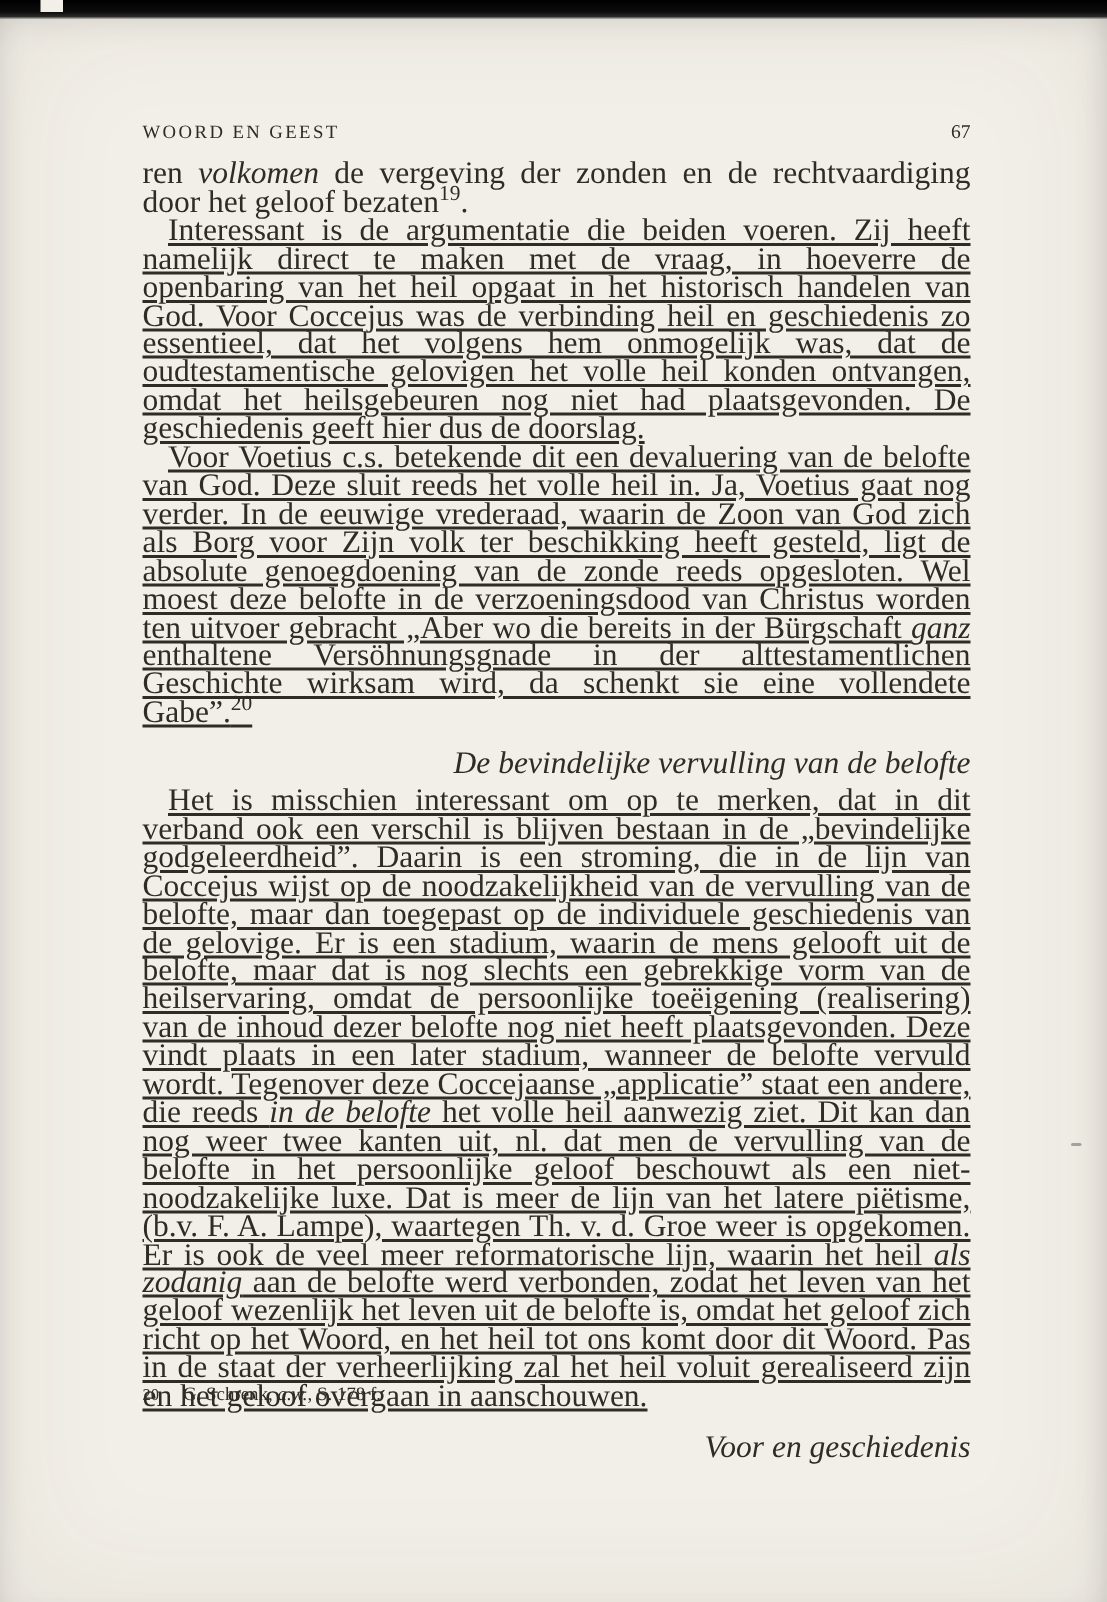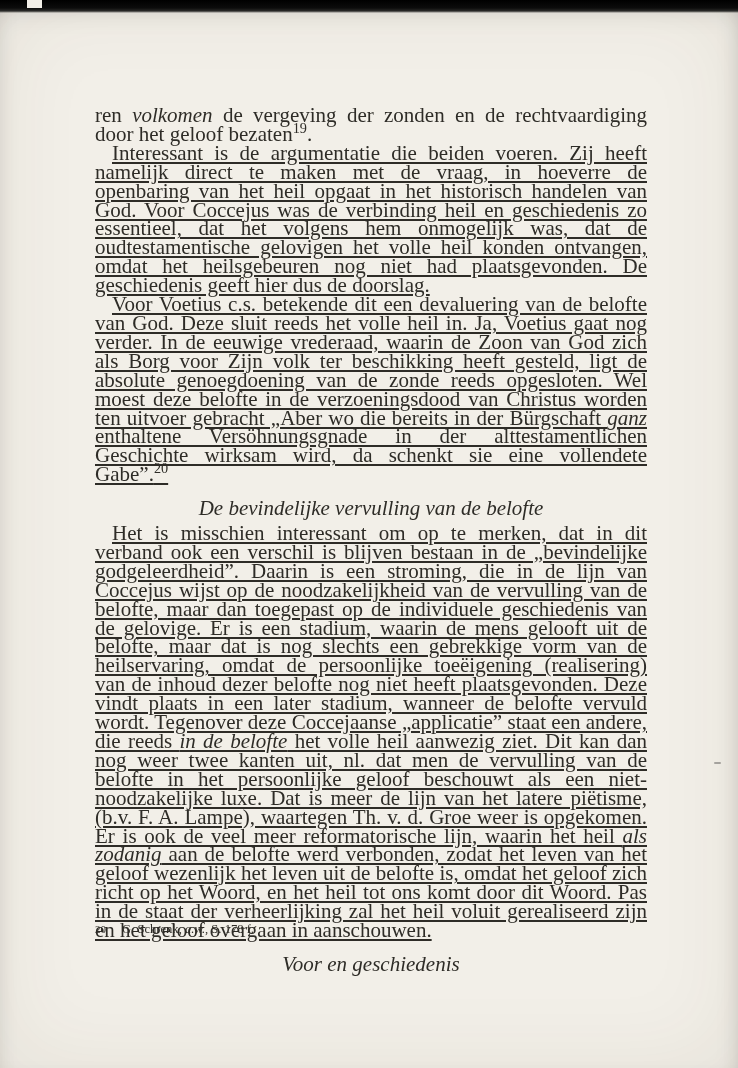--- a/index.html
+++ b/index.html
@@ -51,38 +51,42 @@
     position:absolute;top:106px;left:95px;width:552px;
     font-size:21px;line-height:18.9px;
     text-align:justify;
     text-rendering:optimizeLegibility;
   }
   .text-block p{margin:0;}
   .text-block p.indent{text-indent:17px;text-decoration:underline;}
   .text-block p.heading{
     font-style:italic;
     margin:15px 0 6px;
-    text-align:center;
+    text-align:right;
   }
   sup{font-size:0.68em;line-height:0;vertical-align:super;}
   .footnotes{
     position:absolute;top:921px;left:95px;width:552px;
     font-size:12.6px;line-height:16px;
   }
   .footnote{white-space:nowrap;}
   .fn-num{display:inline-block;width:27px;font-size:11px;}
 </style>
 </head>
 <body>
 
 <div class="scan">
   <div class="top-edge"></div>
   <div class="top-notch"></div>
   <div class="scan-artifact"></div>
 
+  <div class="header">
+    <span class="running-title">WOORD EN GEEST</span>
+    <span class="page-number">67</span>
+  </div>
 
   <div class="text-block">
       <p class="para"><span>ren </span><i>volkomen</i><span> de vergeving der zonden en de rechtvaardiging door het geloof bezaten</span><sup>19</sup><span>.</span></p>
       <p class="para indent"><span>Interessant is de argumentatie die beiden voeren. Zij heeft namelijk direct te maken met de vraag, in hoeverre de openbaring van het heil opgaat in het historisch handelen van God. Voor Coccejus was de verbinding heil en geschiedenis zo essentieel, dat het volgens hem onmogelijk was, dat de oudtestamentische gelovigen het volle heil konden ontvangen, omdat het heilsgebeuren nog niet had plaatsgevonden. De geschiedenis geeft hier dus de doorslag.</span></p>
       <p class="para indent"><span>Voor Voetius c.s. betekende dit een devaluering van de belofte van God. Deze sluit reeds het volle heil in. Ja, Voetius gaat nog verder. In de eeuwige vrederaad, waarin de Zoon van God zich als Borg voor Zijn volk ter beschikking heeft gesteld, ligt de absolute genoegdoening van de zonde reeds opgesloten. Wel moest deze belofte in de verzoeningsdood van Christus worden ten uitvoer gebracht „Aber wo die bereits in der Bürgschaft </span><i>ganz</i><span> enthaltene Versöhnungsgnade in der alttestamentlichen Geschichte wirksam wird, da schenkt sie eine vollendete Gabe”.</span><sup>20</sup></p>
       <p class="heading"><i>De bevindelijke vervulling van de belofte</i></p>
       <p class="para indent"><span>Het is misschien interessant om op te merken, dat in dit verband ook een verschil is blijven bestaan in de „bevindelijke godgeleerdheid”. Daarin is een stroming, die in de lijn van Coccejus wijst op de noodzakelijkheid van de vervulling van de belofte, maar dan toegepast op de individuele geschiedenis van de gelovige. Er is een stadium, waarin de mens gelooft uit de belofte, maar dat is nog slechts een gebrekkige vorm van de heilservaring, omdat de persoonlijke toeëigening (realisering) van de inhoud dezer belofte nog niet heeft plaatsgevonden. Deze vindt plaats in een later stadium, wanneer de belofte vervuld wordt. Tegenover deze Coccejaanse „applicatie” staat een andere, die reeds </span><i>in de belofte</i><span> het volle heil aanwezig ziet. Dit kan dan nog weer twee kanten uit, nl. dat men de vervulling van de belofte in het persoonlijke geloof beschouwt als een niet-noodzakelijke luxe. Dat is meer de lijn van het latere piëtisme, (b.v. F. A. Lampe), waartegen Th. v. d. Groe weer is opgekomen. Er is ook de veel meer reformatorische lijn, waarin het heil </span><i>als zodanig</i><span> aan de belofte werd verbonden, zodat het leven van het geloof wezenlijk het leven uit de belofte is, omdat het geloof zich richt op het Woord, en het heil tot ons komt door dit Woord. Pas in de staat der verheerlijking zal het heil voluit gerealiseerd zijn en het geloof overgaan in aanschouwen.</span></p>
       <p class="heading"><i>Voor en geschiedenis</i></p>
     </div>
 

